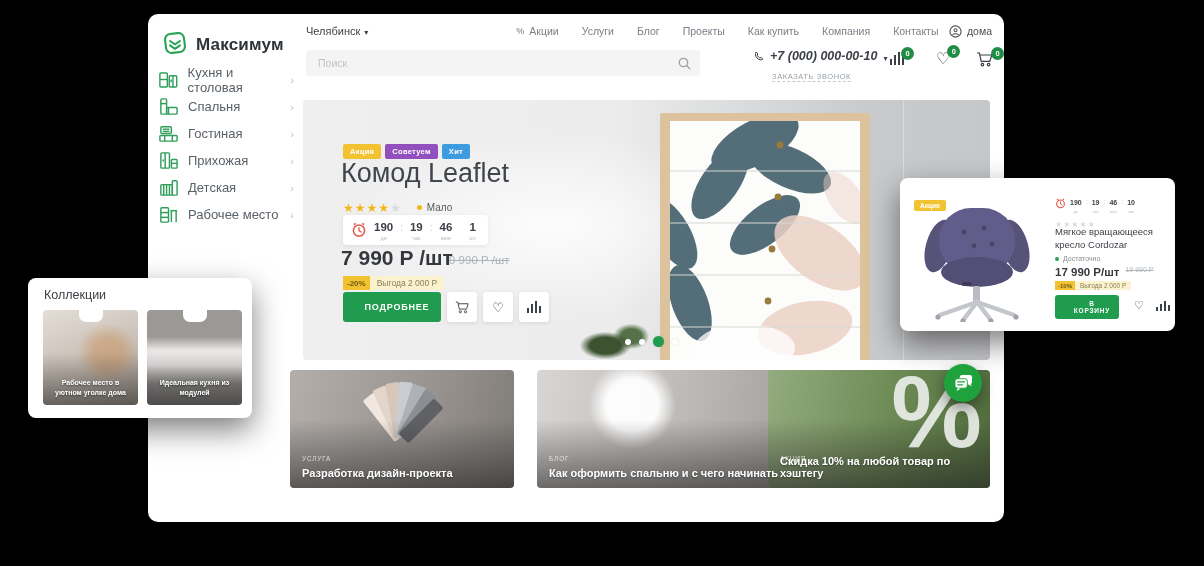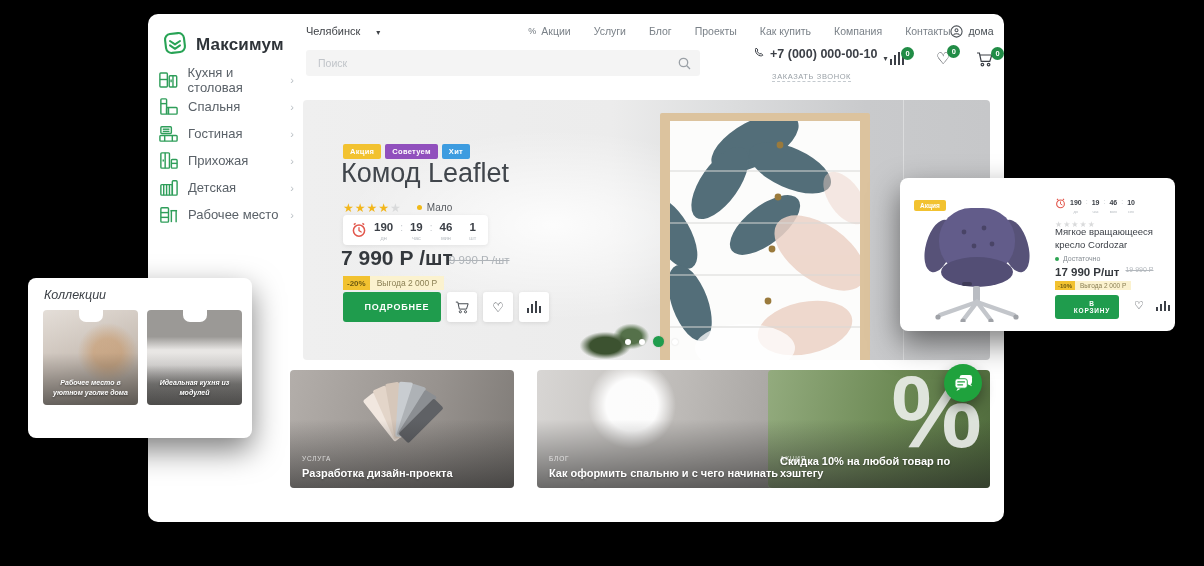--- a/index.html
+++ b/index.html
@@ -11,34 +11,34 @@
   
   .logo{position:absolute;left:14px;top:16px;display:flex;align-items:center;gap:8px;}
   .logo-text{font-size:17px;font-weight:700;color:#2e3338;letter-spacing:.2px;}
   .side-list{position:absolute;left:10px;top:52px;width:132px;}
   .side-item{position:relative;display:flex;align-items:center;gap:9px;height:27px;cursor:pointer;}
   .side-item .lbl{font-size:13px;color:#5a6168;}
   .chev{position:absolute;right:-4px;top:50%;transform:translateY(-58%);}
   .chev::before{content:"›";font-size:11px;color:#b9bfc4;}
   
   .topnav{position:absolute;left:158px;top:8px;right:12px;height:18px;display:flex;align-items:center;}
-  .city{display:flex;align-items:center;gap:16px;font-size:11px;color:#3f4247;cursor:pointer;}
+  .city{display:flex;align-items:center;gap:4px;font-size:11px;color:#3f4247;cursor:pointer;}
   .caret::before{content:"▾";font-size:8px;color:#3f4247;}
   .nav-links{display:flex;gap:23px;margin-left:148px;align-items:center;}
   .nav-links a{font-size:10.5px;color:#7a8188;text-decoration:none;cursor:pointer;white-space:nowrap;}
   .promo-ico{font-size:9px;color:#6f767d;margin-right:-18px;}
   .login{margin-left:auto;display:flex;align-items:center;gap:5px;font-size:10.5px;color:#4a5056;cursor:pointer;}
   
   .search{position:absolute;left:158px;top:36px;width:394px;height:26px;background:#f4f4f4;border-radius:3px;}
   .search input{width:100%;height:100%;background:transparent;border:0;outline:0;padding:0 30px 0 12px;
                 font-size:10.5px;color:#555;font-family:inherit;}
   .search input::placeholder{color:#c0c4c9;}
   .mag{position:absolute;right:9px;top:6px;width:13px;height:13px;}
   .phone-block{position:absolute;left:606px;top:33px;width:140px;}
-  .phone-row{display:flex;align-items:flex-start;gap:6px;}
+  .phone-row{display:flex;align-items:center;gap:6px;font-style:italic;}
   .phone-num{font-size:12.5px;font-weight:700;color:#3c4047;white-space:nowrap;cursor:pointer;}
   .callback{margin:3px 0 0 18px;font-size:7.5px;letter-spacing:.6px;color:#99a0a6;text-transform:uppercase;
             border-bottom:1px dashed #c4cacf;display:inline-block;cursor:pointer;}
   .counter{position:absolute;top:38px;cursor:pointer;}
   .counter .badge{position:absolute;top:-5px;right:-10px;width:13px;height:13px;border-radius:50%;
                   background:#218c46;color:#fff;font-size:7.5px;font-weight:700;display:flex;align-items:center;justify-content:center;}
   
   .hero{position:absolute;left:155px;top:86px;width:687px;height:260px;border-radius:4px;overflow:hidden;
         background:linear-gradient(90deg,#efefef 0%,#ececec 45%,#dcddde 62%,#c9cacc 82%,#c6c7c9 100%);}
   .hero::before{content:"";position:absolute;left:40px;top:30px;width:420px;height:190px;border-radius:50%;
@@ -88,22 +88,22 @@
               text-transform:uppercase;z-index:2;}
   .bcard .bt{position:absolute;left:12px;right:10px;bottom:9px;font-size:11px;font-weight:700;color:#fff;z-index:2;
              text-shadow:0 1px 2px rgba(0,0,0,.35);}
   .bc1{left:142px;width:224px;background:linear-gradient(105deg,#b3aeaa,#97928e 60%,#7e7a76);}
   .bc2{left:389px;width:253px;background:
        radial-gradient(circle at 95px 35px,rgba(255,255,255,.95) 0 26px,rgba(255,255,255,0) 44px),
        linear-gradient(100deg,#d8d6d4,#bdbab7 55%,#a3a09d); padding-left: 35px;}
   .bc3{left:620px;width:222px;background:linear-gradient(100deg,#93ab7e,#6d8a55 55%,#4f6a3c);}
   .pct{position:absolute;right:8px;top:-14px;font-size:102px;font-weight:700;color:rgba(240,242,240,.88);z-index:1;line-height:1.1;}
   
-  .collections{position:absolute;left:28px;top:278px;width:224px;height:160px;background:#fff;border-radius:8px;
-               box-shadow:0 12px 30px rgba(0,0,0,.5);z-index:5;font-style:italic;}
+  .collections{position:absolute;left:28px;top:278px;width:224px;height:140px;background:#fff;border-radius:8px;
+               box-shadow:0 12px 30px rgba(0,0,0,.5);z-index:5;}
   .coll-title{position:absolute;left:16px;top:10px;font-size:12.5px;color:#3b4046;font-weight:500;}
   .tile{position:absolute;top:32px;width:95px;height:95px;border-radius:4px;overflow:hidden;cursor:pointer;}
   .tile::after{content:"";position:absolute;inset:0;background:linear-gradient(180deg,rgba(0,0,0,0) 45%,rgba(40,40,40,.55) 100%);}
   .tile .notch{position:absolute;left:50%;top:0;transform:translateX(-50%);width:24px;height:12px;background:#fff;
                border-radius:0 0 7px 7px;z-index:3;}
   .tile .cap{position:absolute;left:5px;right:5px;bottom:7px;text-align:center;font-size:7px;font-weight:700;color:#fff;
              line-height:10px;z-index:2;text-shadow:0 1px 2px rgba(0,0,0,.5);}
   .tile1{left:15px;background:
      radial-gradient(circle at 68% 45%,rgba(200,140,80,.45) 0 14px,rgba(200,140,80,0) 30px),
      linear-gradient(160deg,#e4ded8,#c9bfb6 50%,#9b9186);}

